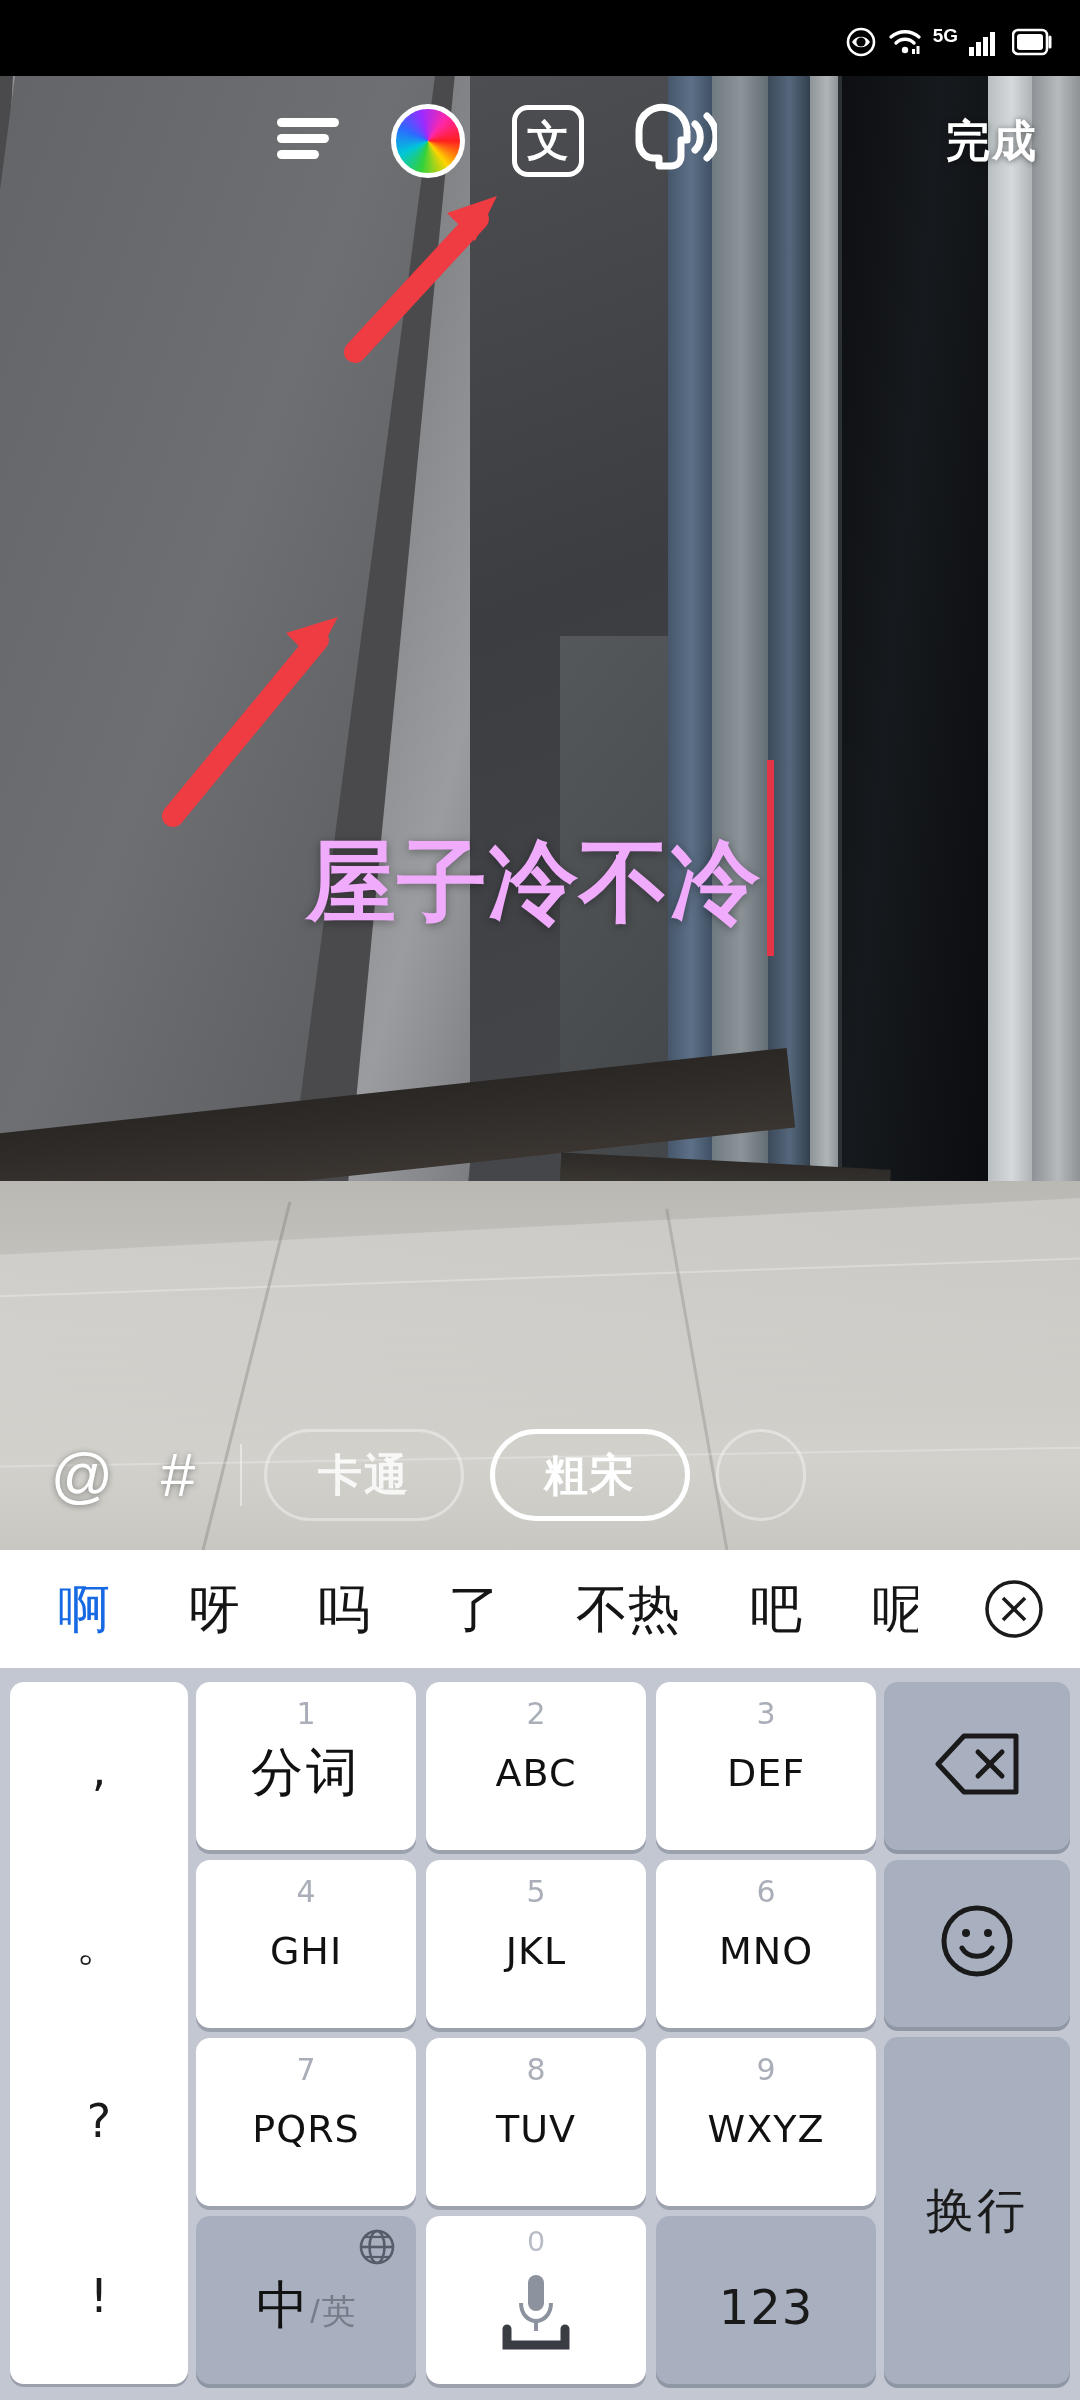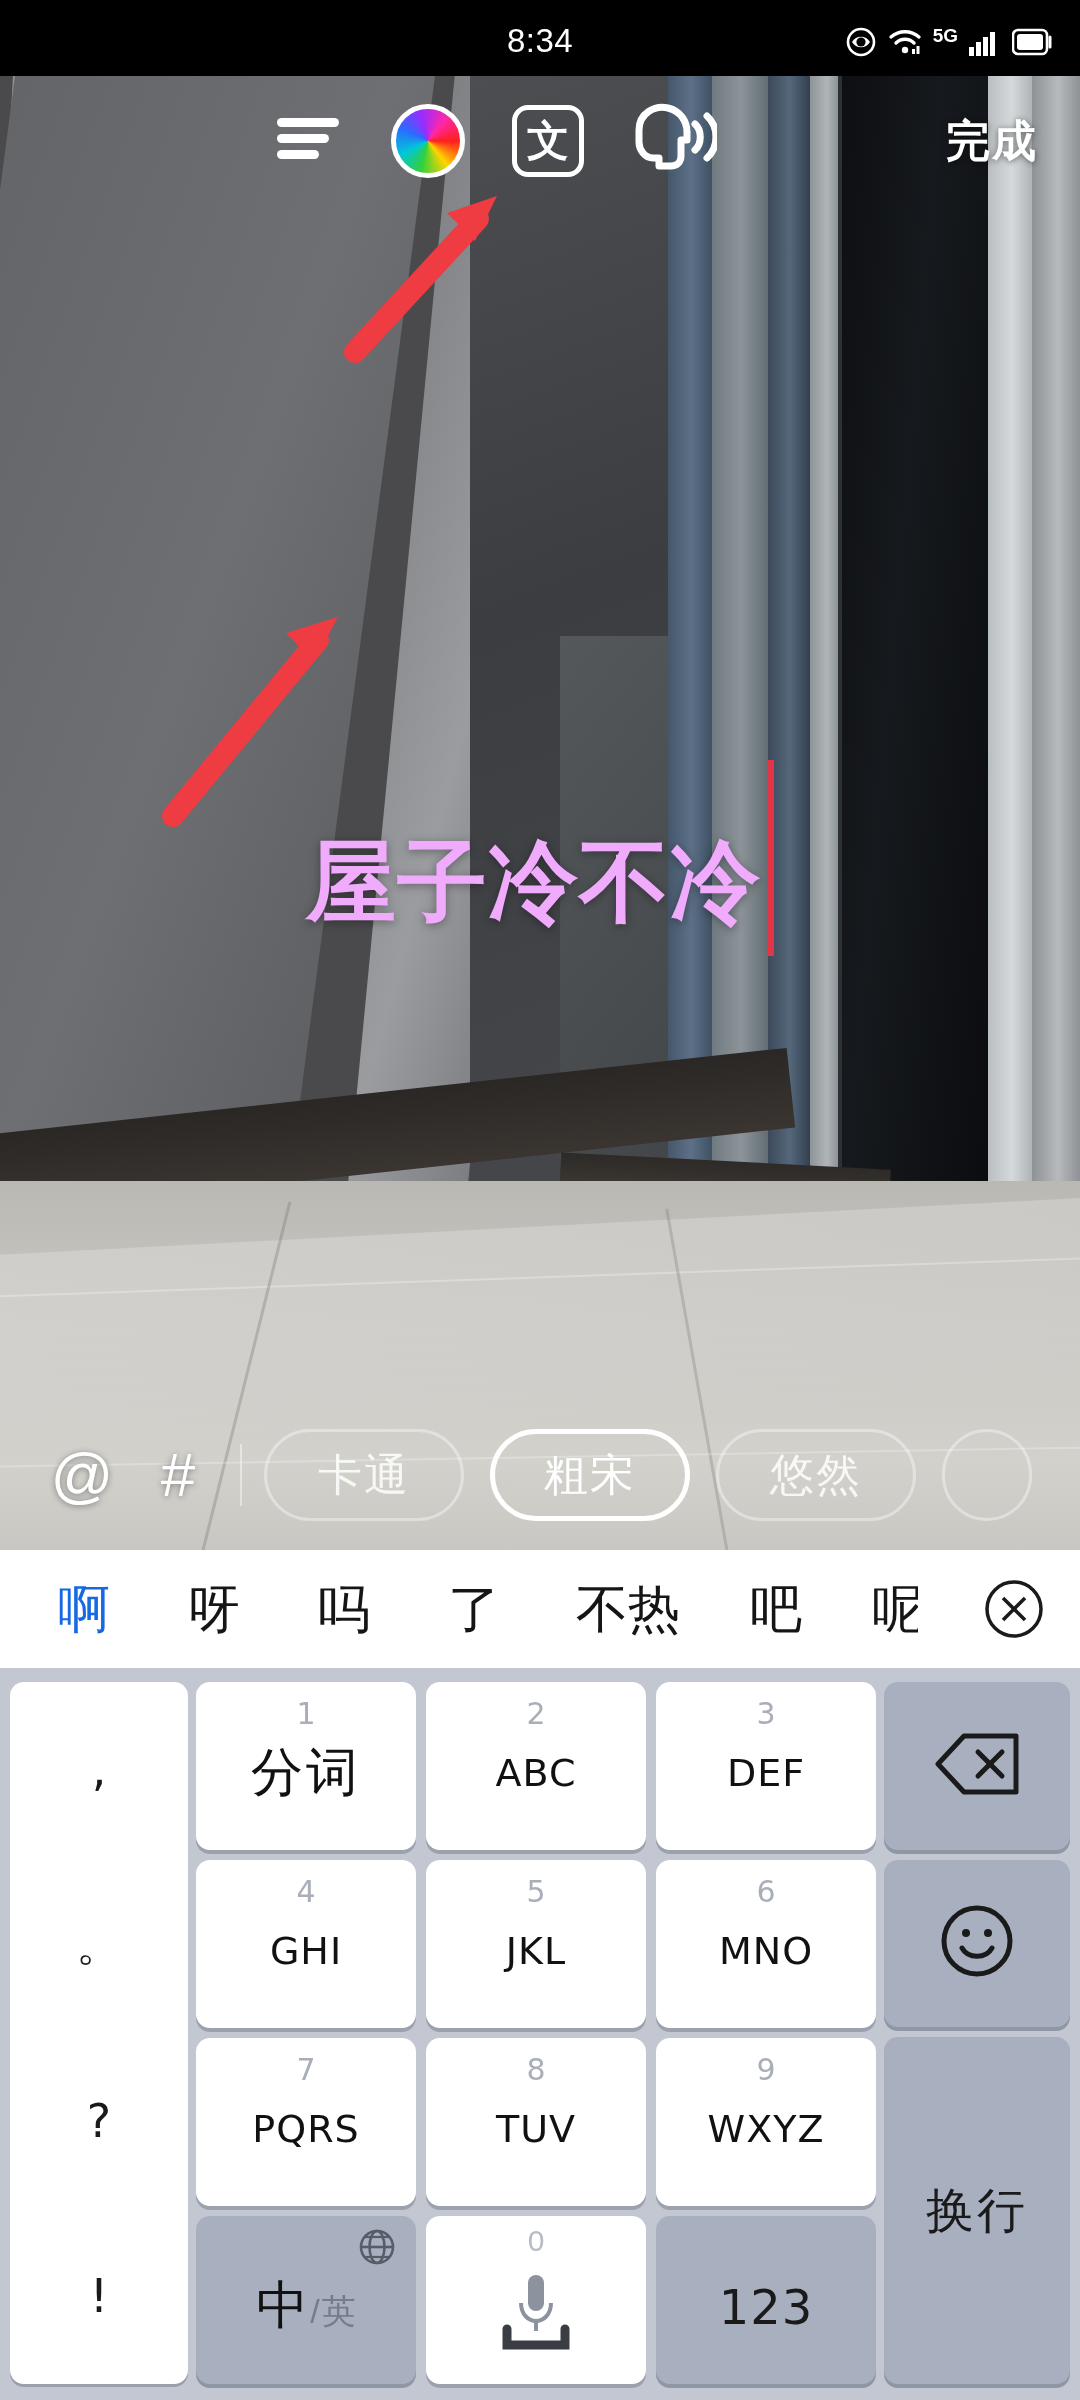--- a/index.html
+++ b/index.html
@@ -95,21 +95,21 @@
   .arrows{position:absolute;left:0;top:0;width:1080px;height:1550px;z-index:28;pointer-events:none;}
 
   
   .fontbar{position:absolute;left:0;top:1400px;width:1080px;height:150px;z-index:30;
     display:flex;align-items:center;padding-left:34px;}
   .fb-ico{width:96px;height:96px;display:flex;align-items:center;justify-content:center;
     color:#fff;font-size:62px;font-weight:400;line-height:1;cursor:pointer;
     font-family:"Liberation Sans","DejaVu Sans",sans-serif;text-shadow:0 1px 6px rgba(0,0,0,.4);}
   .fb-div{width:2px;height:62px;background:rgba(255,255,255,.45);margin:0 22px 0 14px;}
   .chip{height:92px;min-width:200px;padding:0 34px;border-radius:46px;border:3px solid rgba(255,255,255,.45);
-    display:flex;align-items:center;justify-content:center;color:#fff;font-size:44px;font-weight:400;
+    display:flex;align-items:center;justify-content:center;color:#fff;font-size:44px;font-weight:700;
     margin-right:26px;cursor:pointer;letter-spacing:2px;white-space:nowrap;
     font-family:"DejaVu Serif","Liberation Serif",serif;}
   .chip.sel{border:5px solid #fff;}
   .chip.ghost{opacity:.85;}
   .chip.cut{min-width:90px;padding:0 18px;overflow:hidden;}
 
   
   .candbar{position:absolute;left:0;top:1550px;width:1080px;height:118px;background:#fff;z-index:40;
     display:flex;align-items:center;}
   .cand{flex:0 0 auto;color:#151515;font-size:52px;line-height:52px;cursor:pointer;
@@ -235,21 +235,20 @@
       <polygon points="338,617 286,633 314,662" fill="#ef3b42"></polygon>
     </g>
   </svg>
 
   <div class="fontbar">
     <div class="fb-ico">@</div>
     <div class="fb-ico">#</div>
     <div class="fb-div"></div>
     <div class="chip ghost">卡通</div>
     <div class="chip sel">粗宋</div>
-    <div class="chip ghost">悠然</div>
     <div class="chip ghost cut"></div>
   </div>
 
   <div class="candbar">
     <div class="cand active" style="margin-left:58px">啊</div>
     <div class="cand" style="margin-left:78px">呀</div>
     <div class="cand" style="margin-left:78px">吗</div>
     <div class="cand" style="margin-left:78px">了</div>
     <div class="cand" style="margin-left:76px">不热</div>
     <div class="cand" style="margin-left:70px">吧</div>
@@ -371,21 +370,20 @@
           </svg>
         </span>
       </div>
       <div class="rkey enter">
         <span class="lab">换行</span>
       </div>
     </div>
   </div>
 
   <div class="statusbar">
-    <div class="sb-time">8:34</div>
     <div class="sb-icons">
       <span>
         <svg width="32" height="32" viewBox="0 0 32 32">
           <circle cx="16" cy="16" r="13" fill="none" stroke="#fff" stroke-width="2.6"></circle>
           <path d="M7 16 C11 9 21 9 25 16 C21 23 11 23 7 16 Z" fill="#fff"></path>
           <circle cx="16" cy="16" r="4.6" fill="#000"></circle>
         </svg>
       </span>
       <span>
         <svg width="34" height="30" viewBox="0 0 34 30">

